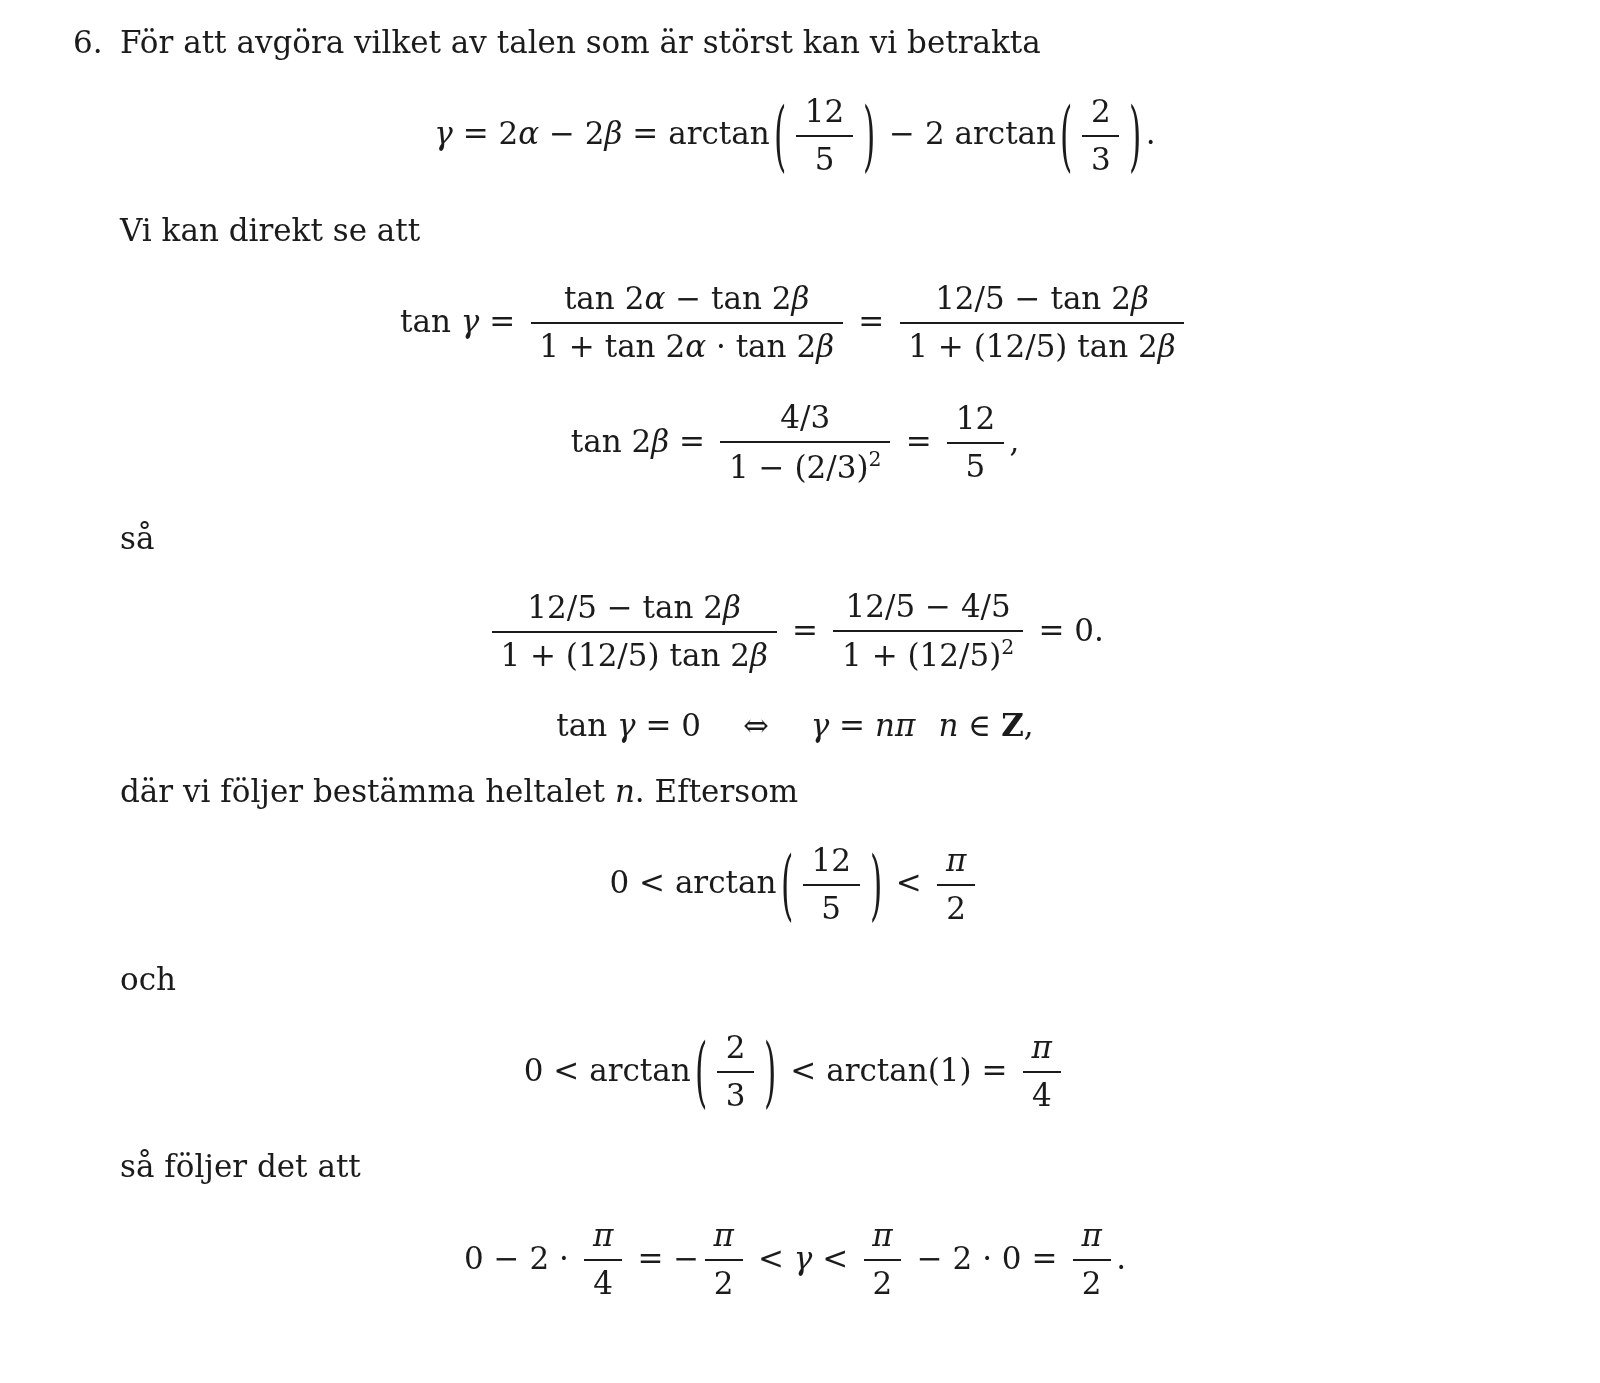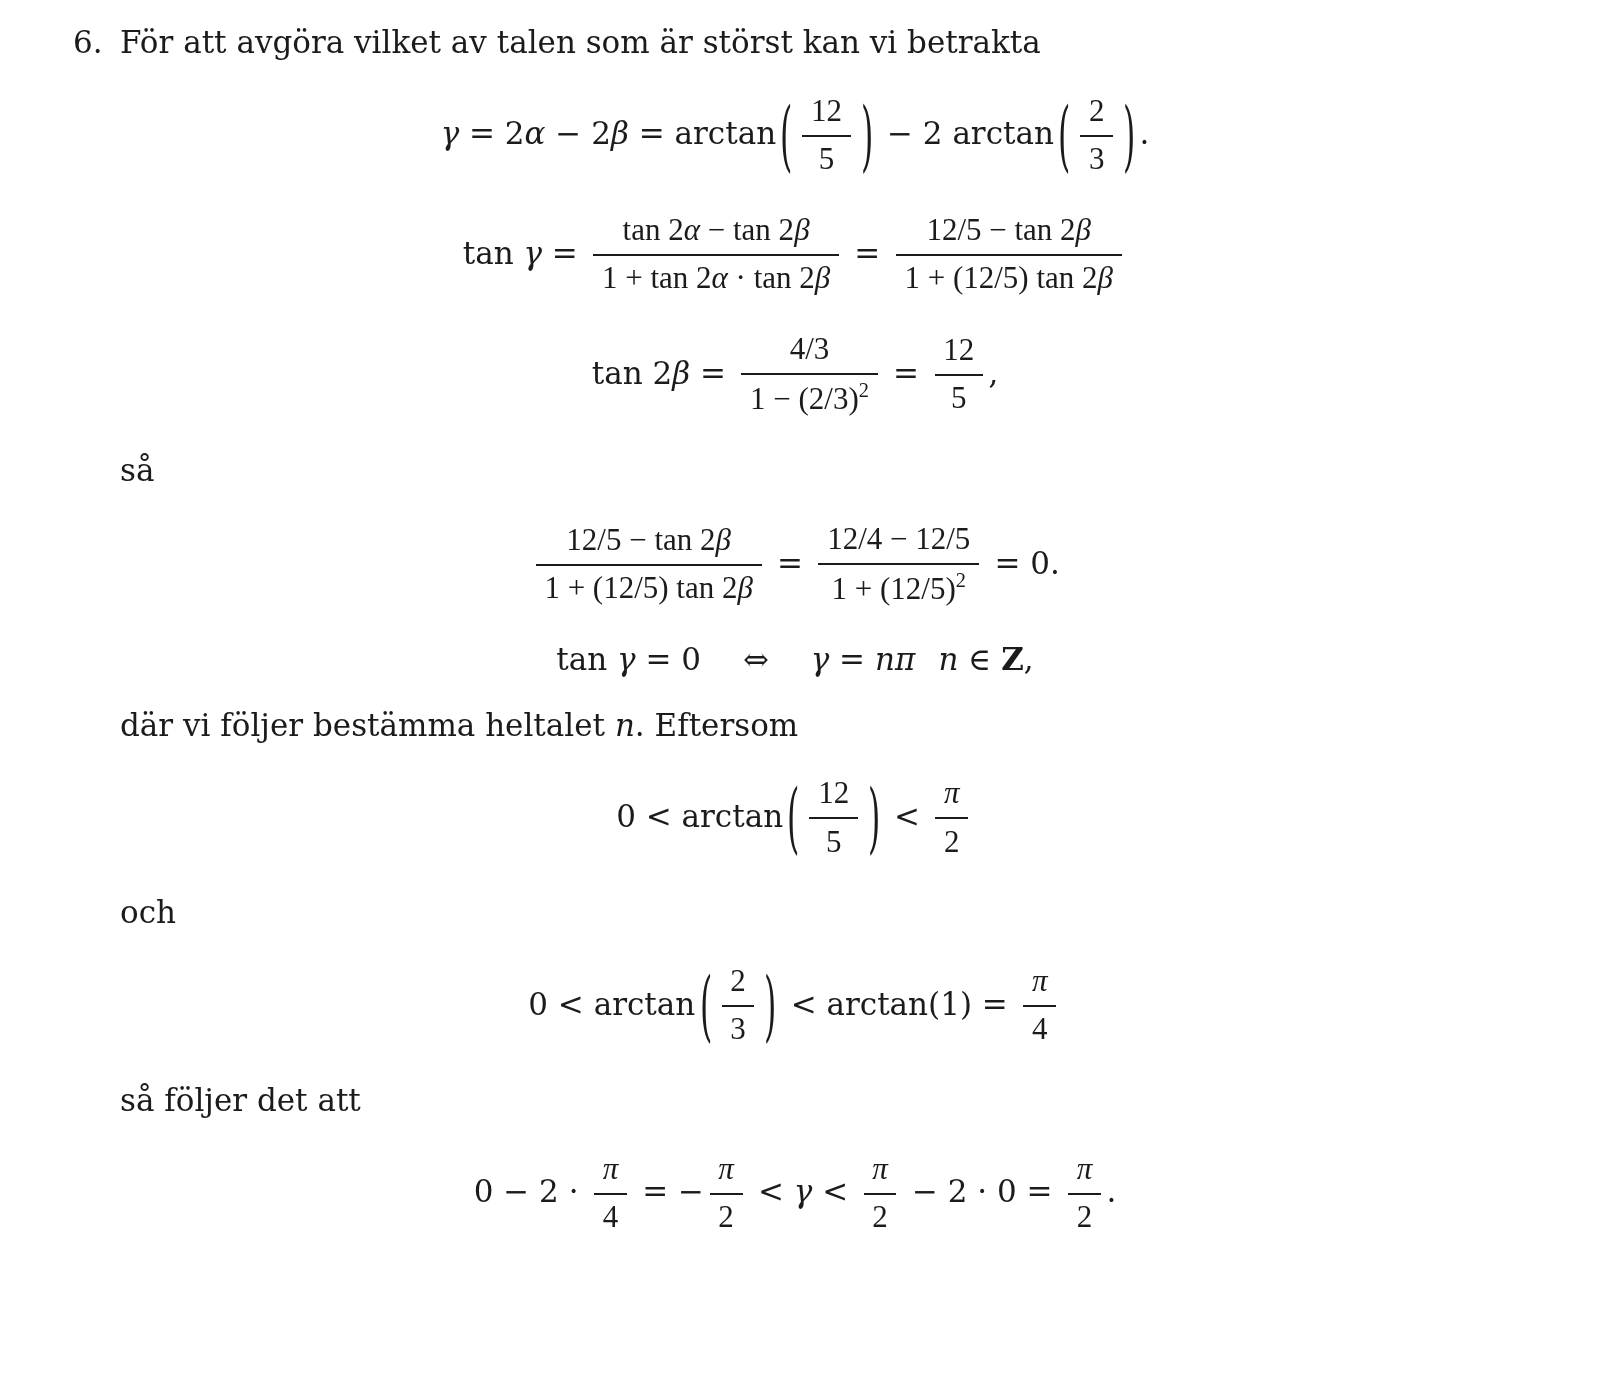--- a/index.html
+++ b/index.html
@@ -14,21 +14,21 @@
   .page { padding: 16px 130px 0 120px; }
 
   .para { margin: 24px 0 18px; line-height: 1.3; }
   .problem-line { margin: 6px 0 14px; line-height: 1.3; }
   .problem-num { display: inline-block; width: 47px; margin-left: -47px; }
 
   .eq { text-align: center; margin: 28px 0; line-height: 1.25; white-space: nowrap; }
   .eq-tight { margin: 26px 0; }
 
   .frac { display: inline-block; vertical-align: middle; text-align: center; margin: 0 0.18em; }
-  .frac .num, .frac .den { display: block; padding: 0.04em 0.28em 0.10em; font-family: Liberation Serif, serif; }
+  .frac .num, .frac .den { display: block; padding: 0.04em 0.28em 0.10em; }
   .frac .num { border-bottom: 2px solid #1b1b1b; padding-bottom: 0.14em; }
   .frac .den { padding-top: 0.10em; }
 
   .paren { display: inline-block; vertical-align: middle; transform: scale(1.02, 2.45); transform-origin: 50% 50%; margin: 0 0.14em; }
 
   .it { font-style: italic; }
   .bold { font-weight: bold; }
   .sup { font-size: 66%; vertical-align: 0.6em; letter-spacing: 0; }
   .quad { display: inline-block; width: 1.35em; }
   .sp { display: inline-block; width: 0.75em; }
@@ -39,34 +39,35 @@
 <div class="page">
 
   <div class="problem-line">
     <span class="problem-num">6.</span><span>För att avgöra vilket av talen som är störst kan vi betrakta</span>
   </div>
 
   <div class="eq">
     <span class="it">γ</span><span> = 2</span><span class="it">α</span><span> − 2</span><span class="it">β</span><span> = arctan</span><span class="paren">(</span><span class="frac"><span class="num">12</span><span class="den">5</span></span><span class="paren">)</span><span> − 2 arctan</span><span class="paren">(</span><span class="frac"><span class="num">2</span><span class="den">3</span></span><span class="paren">)</span><span>.</span>
   </div>
 
+  <div class="para">Vi kan direkt se att</div>
 
   <div class="eq">
     <span>tan </span><span class="it">γ</span><span> = </span><span class="frac"><span class="num"><span>tan 2</span><span class="it">α</span><span> − tan 2</span><span class="it">β</span></span><span class="den"><span>1 + tan 2</span><span class="it">α</span><span> · tan 2</span><span class="it">β</span></span></span><span> = </span><span class="frac"><span class="num"><span>12/5 − tan 2</span><span class="it">β</span></span><span class="den"><span>1 + (12/5) tan 2</span><span class="it">β</span></span></span>
   </div>
 
 
   <div class="eq">
     <span>tan 2</span><span class="it">β</span><span> = </span><span class="frac"><span class="num">4/3</span><span class="den"><span>1 − (2/3)</span><span class="sup">2</span></span></span><span> = </span><span class="frac"><span class="num">12</span><span class="den">5</span></span><span>,</span>
   </div>
 
   <div class="para">så</div>
 
   <div class="eq">
-    <span class="frac"><span class="num"><span>12/5 − tan 2</span><span class="it">β</span></span><span class="den"><span>1 + (12/5) tan 2</span><span class="it">β</span></span></span><span> = </span><span class="frac"><span class="num">12/4 − 12/5</span><span class="den"><span>1 + (12/5)</span><span class="sup">2</span></span></span><span> = 0.</span>
+    <span class="frac"><span class="num"><span>12/5 − tan 2</span><span class="it">β</span></span><span class="den"><span>1 + (12/5) tan 2</span><span class="it">β</span></span></span><span> = </span><span class="frac"><span class="num">12/5 − 4/5</span><span class="den"><span>1 + (12/5)</span><span class="sup">2</span></span></span><span> = 0.</span>
   </div>
 
 
   <div class="eq eq-tight">
     <span>tan </span><span class="it">γ</span><span> = 0</span><span class="quad"></span><span>⇔</span><span class="quad"></span><span class="it">γ</span><span> = </span><span class="it">n</span><span class="it">π</span><span class="sp"></span><span class="it">n</span><span> ∈ </span><span class="bold">Z</span><span>,</span>
   </div>
 
   <div class="para">
     <span>där vi följer bestämma heltalet </span><span class="it">n</span><span>. Eftersom</span>
   </div>

